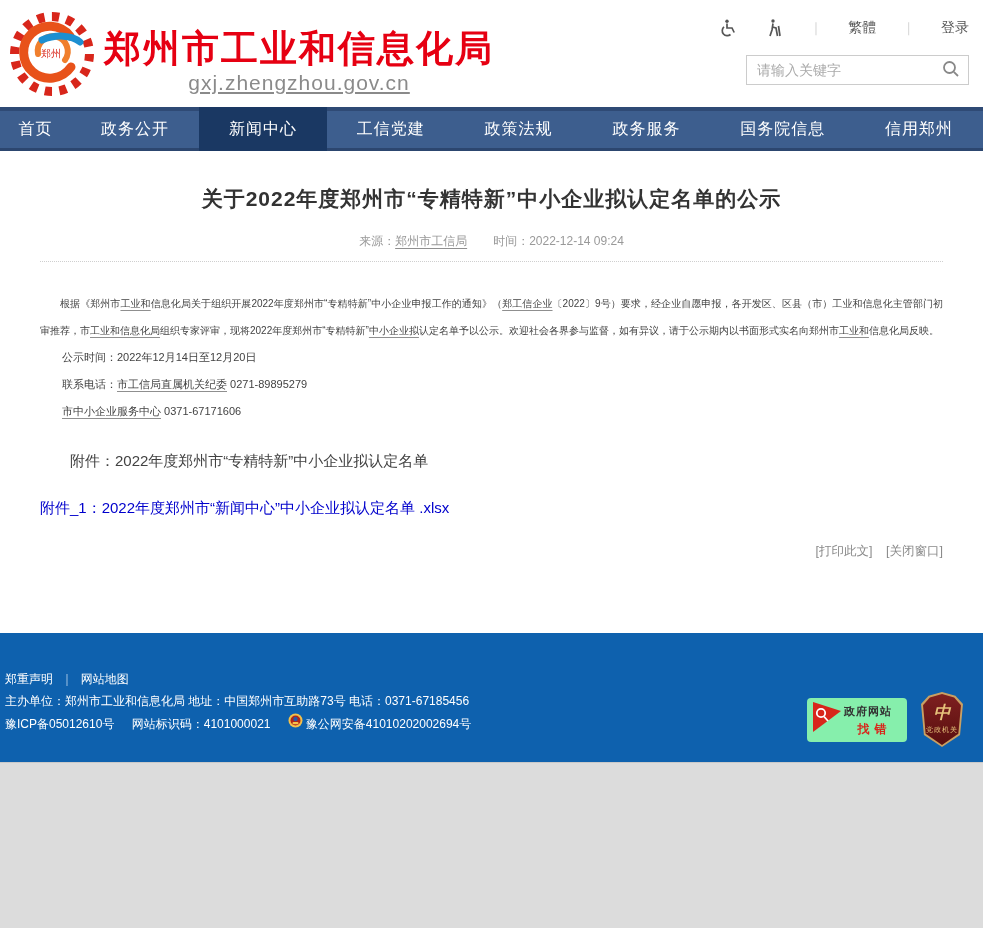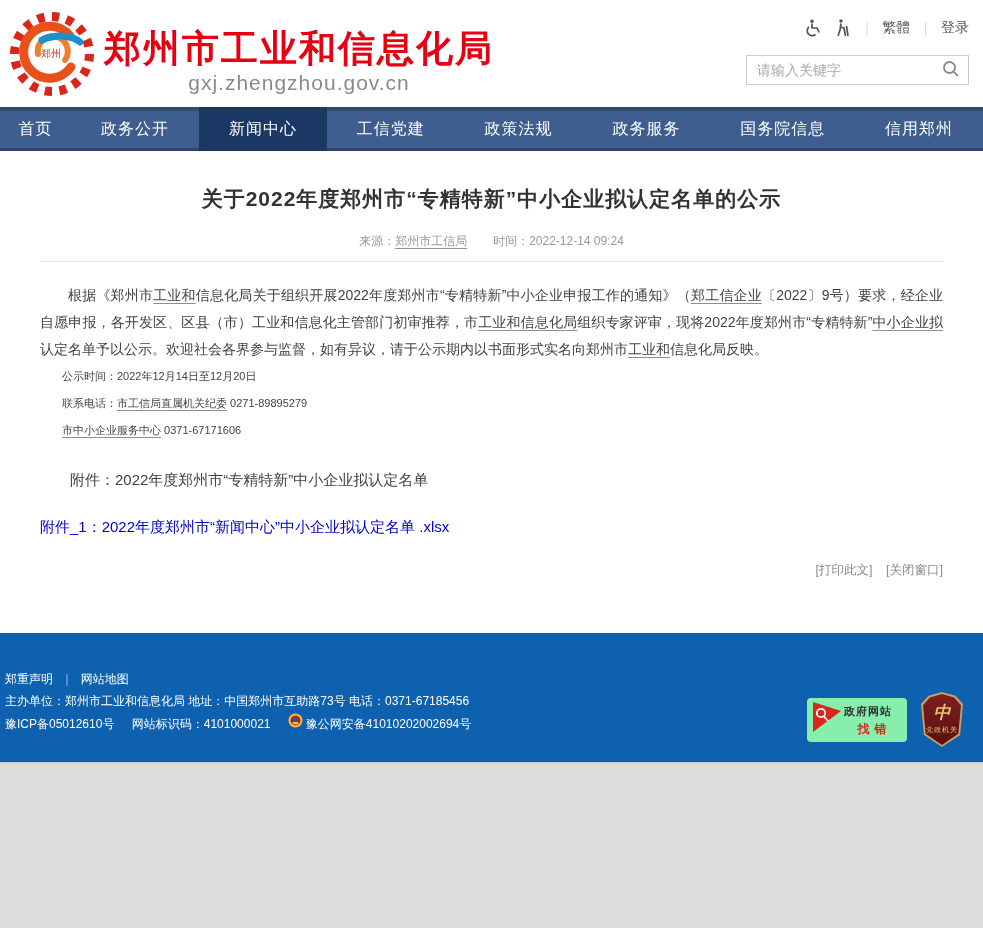--- a/index.html
+++ b/index.html
@@ -3,23 +3,23 @@
 <meta charset="utf-8">
 <style>
   * { margin:0; padding:0; box-sizing:border-box; }
   html,body { width:983px; height:928px; background:#fff; font-family:"Liberation Sans", sans-serif; overflow:hidden; }
 
   
   .site-header { height:107px; display:flex; justify-content:space-between; align-items:flex-start; padding:10px 14px 0 8px; background:#fff; }
   .brand { display:flex; align-items:center; cursor:pointer;text-align:center; }
   .brand-text { margin-left:8px; }
   .site-name { font-size:37px; font-weight:700; color:#e60012; letter-spacing:2px; line-height:42px; margin-top:10px; }
-  .site-url { font-size:21px; color:#8a8a8a; letter-spacing:1px; margin-top:1px; }
+  .site-url { font-size:21px; color:#8a8a8a; letter-spacing:1px; margin-top:1px;text-decoration:underline; }
   .header-right { display:flex; flex-direction:column; align-items:flex-end; padding-top:5px; }
-  .utility { display:flex; align-items:center; gap:9px; font-size:14px; color:#555; height:26px; }
+  .utility { display:flex; align-items:center; gap:26px; font-size:14px; color:#555; height:26px; }
   .utility .sep { color:#ccc; font-size:13px; }
   .utility a { color:#555; text-decoration:none; cursor:pointer; }
   .util-icon { width:20px; height:20px; display:inline-block; cursor:pointer; }
   .search-box { margin-top:14px; width:223px; height:30px; border:1px solid #ccc; background:#fff; display:flex; align-items:center; padding:0 6px 0 10px; }
   .search-box input { flex:1; border:none; outline:none; font-size:14px; color:#333; background:transparent; }
   .search-box input::placeholder { color:#aaa; }
   .search-btn { background:none; border:none; cursor:pointer; width:22px; height:22px; padding:0; }
 
   
   .main-nav { height:44px; background:#3d5e8e; display:flex; color:#fff; list-style:none;
@@ -27,21 +27,21 @@
   .main-nav li { flex:1 1 auto; display:flex; align-items:center; justify-content:center; font-size:16px; letter-spacing:1px; cursor:pointer; }
   .main-nav li.first { flex:0.62 1 auto; }
   .main-nav li.active { background:#1a3863; }
 
   
   .content { padding:26px 40px 0 40px; background:#fff; height:482px; }
   .article-title { text-align:center; font-size:21px; font-weight:700; color:#333; letter-spacing:1px; margin-top:8px; }
   .article-meta { text-align:center; font-size:12px; color:#999; margin-top:20px; }
   .article-meta .time-part { margin-left:26px; }
   .dotted-rule { border-bottom:1px dotted #cfcfcf; margin-top:11px; }
-  .article-body { margin-top:20px; font-size:14px; line-height:27px; color:#424242; text-align:justify; text-indent:2em; }
+  .article-body { margin-top:28px; font-size:10px; line-height:27px; color:#424242; text-align:justify; text-indent:2em; }
   .info-line { font-size:11px; line-height:27px; color:#424242; padding-left:2em; }
   .u { text-decoration:underline; text-underline-offset:3px; text-decoration-color:#8f8f8f; }
   .attachment-note { margin-top:27px; padding-left:2em; font-size:15px; color:#424242; }
   .attachment-link { display:block; margin-top:28px; font-size:15px; color:#0000cc; text-decoration:none; cursor:pointer; }
   .article-actions { margin-top:25px; text-align:right; font-size:12.5px; color:#8a8a8a; }
   .article-actions span { cursor:pointer; margin-left:10px; }
 
   
   .site-footer { height:129px; background:#0e61ae; color:#fff; display:flex; justify-content:space-between; padding:36px 20px 0 5px; }
   .footer-left { font-size:12px; line-height:21px; }

